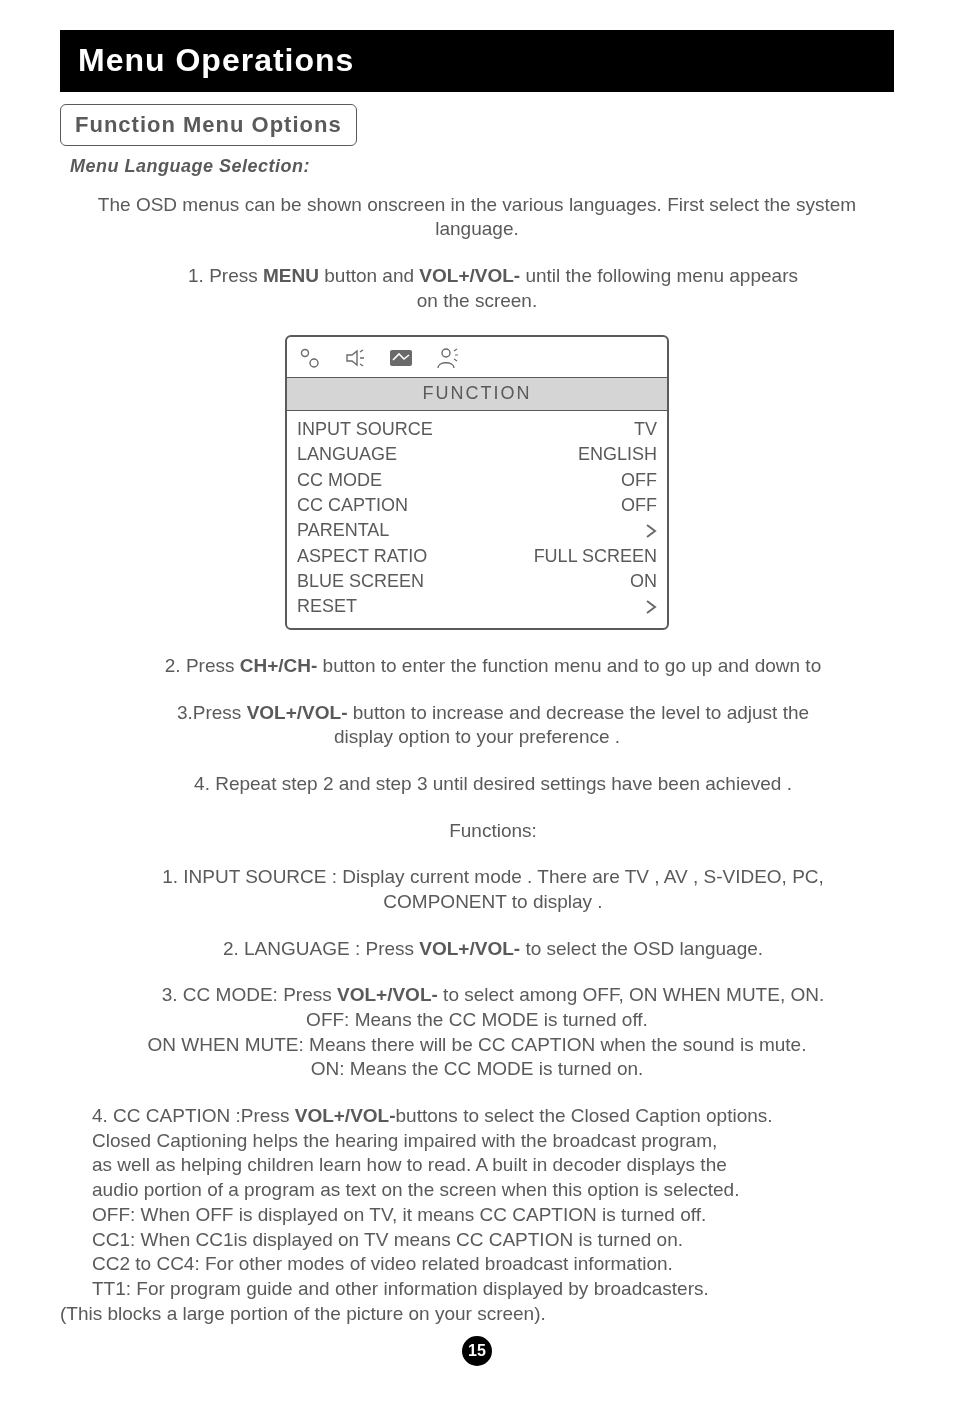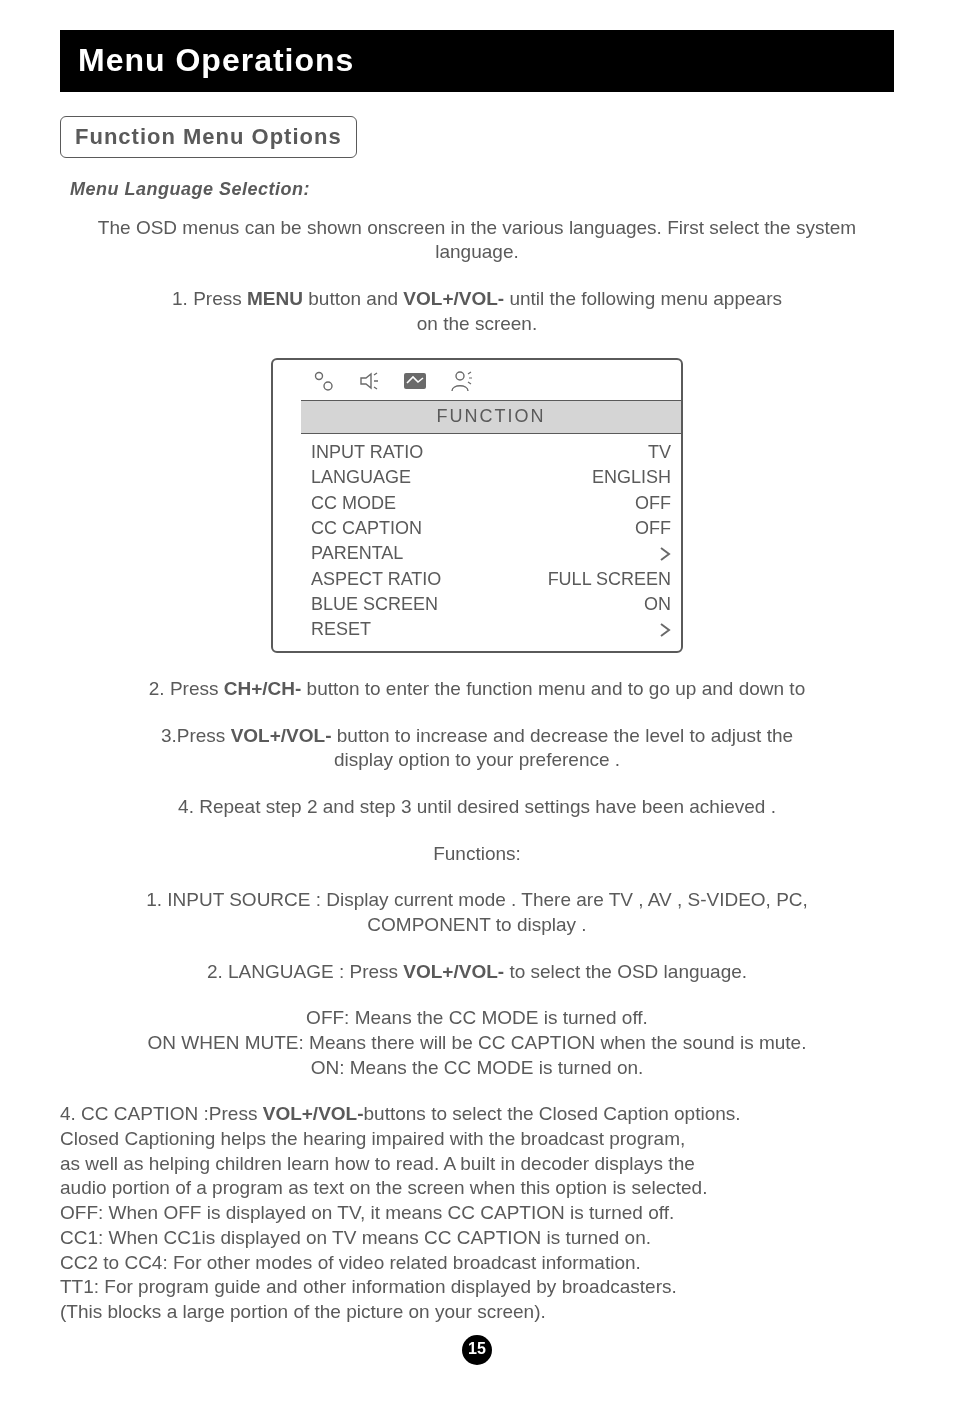--- a/index.html
+++ b/index.html
@@ -16,65 +16,65 @@
   .page {
     padding: 30px 60px 40px 60px;
     box-sizing: border-box;
   }
   .title-bar {
     background: #000;
     color: #fff;
     font-size: 32px;
     font-weight: bold;
     padding: 10px 18px;
-    margin-bottom: 24px;
+    margin-bottom: 12px;
     letter-spacing: 1px;
   }
   .section-label {
     border: 1.5px solid #5a5a5a;
     border-radius: 6px;
     display: inline-block;
     padding: 6px 14px;
     font-size: 22px;
     font-weight: bold;
     color: #5a5a5a;
-    margin-bottom: 20px;
+    margin-bottom: 9px;
     letter-spacing: 1px;
   }
   .subheading {
     font-weight: bold;
     font-style: italic;
     font-size: 18px;
     margin: 0 0 14px 10px;
     letter-spacing: 0.5px;
   }
   .para {
     margin: 0 0 22px 0;
     text-align: center;
   }
   .indent {
+    margin-left: 32px;
   }
   .indent2 {
   }
   strong { font-weight: bold; color: #5a5a5a; }
 
   
   .osd-wrap {
     display: flex;
     justify-content: center;
     margin: 8px 0 24px 0;
   }
   .osd {
     border: 2px solid #5a5a5a;
     border-radius: 6px;
     width: 380px;
     font-size: 18px;
     color: #5a5a5a;
     overflow: hidden;
-    padding-left: 28px;
   }
   .osd-tabs {
     display: flex;
     gap: 18px;
     padding: 6px 12px 4px 12px;
     border-bottom: 1.5px solid #5a5a5a;
     align-items: center;
     height: 30px;
   }
   .osd-header {
@@ -170,21 +170,21 @@
           <svg width="26" height="24" viewBox="0 0 26 24">
               <circle cx="13" cy="7" r="4" fill="none" stroke="#6a6a6a" stroke-width="1.4"></circle>
               <path d="M5 22 C5 15 21 15 21 22" fill="none" stroke="#6a6a6a" stroke-width="1.4"></path>
               <path d="M21 5 L24 3 M22 9 L25 9 M21 13 L24 15" stroke="#6a6a6a" stroke-width="1.2"></path>
             </svg>
         </span>
       </div>
       <div class="osd-header">FUNCTION</div>
       <div class="osd-rows">
         <div class="osd-row">
-          <span>INPUT RATIO</span>
+          <span>INPUT SOURCE</span>
           <span>TV</span>
         </div>
         <div class="osd-row">
           <span>LANGUAGE</span>
           <span>ENGLISH</span>
         </div>
         <div class="osd-row">
           <span>CC MODE</span>
           <span>OFF</span>
         </div>
@@ -240,20 +240,23 @@
   <div class="para">
     <div class="indent">1. INPUT SOURCE : Display current mode . There are TV , AV , S-VIDEO, PC,</div>
     <div class="indent">COMPONENT to display .</div>
   </div>
 
   <div class="para indent">
     <span>2. LANGUAGE : Press </span><strong>VOL+/VOL-</strong><span> to select the OSD language.</span>
   </div>
 
   <div class="para">
+    <div class="indent">
+      <span>3. CC MODE: Press </span><strong>VOL+/VOL-</strong><span> to select among OFF, ON WHEN MUTE, ON.</span>
+    </div>
     <div class="indent2">OFF: Means the CC MODE is turned off.</div>
     <div class="indent2">ON WHEN MUTE: Means there will be CC CAPTION when the sound is mute.</div>
     <div class="indent2">ON: Means the CC MODE is turned on.</div>
   </div>
 
   <div>
     <div class="indent">
       <span>4. CC CAPTION :Press </span><strong>VOL+/VOL-</strong><span>buttons to select the Closed Caption options.</span>
     </div>
     <div class="indent">Closed Captioning helps the hearing impaired with the broadcast program,</div>

